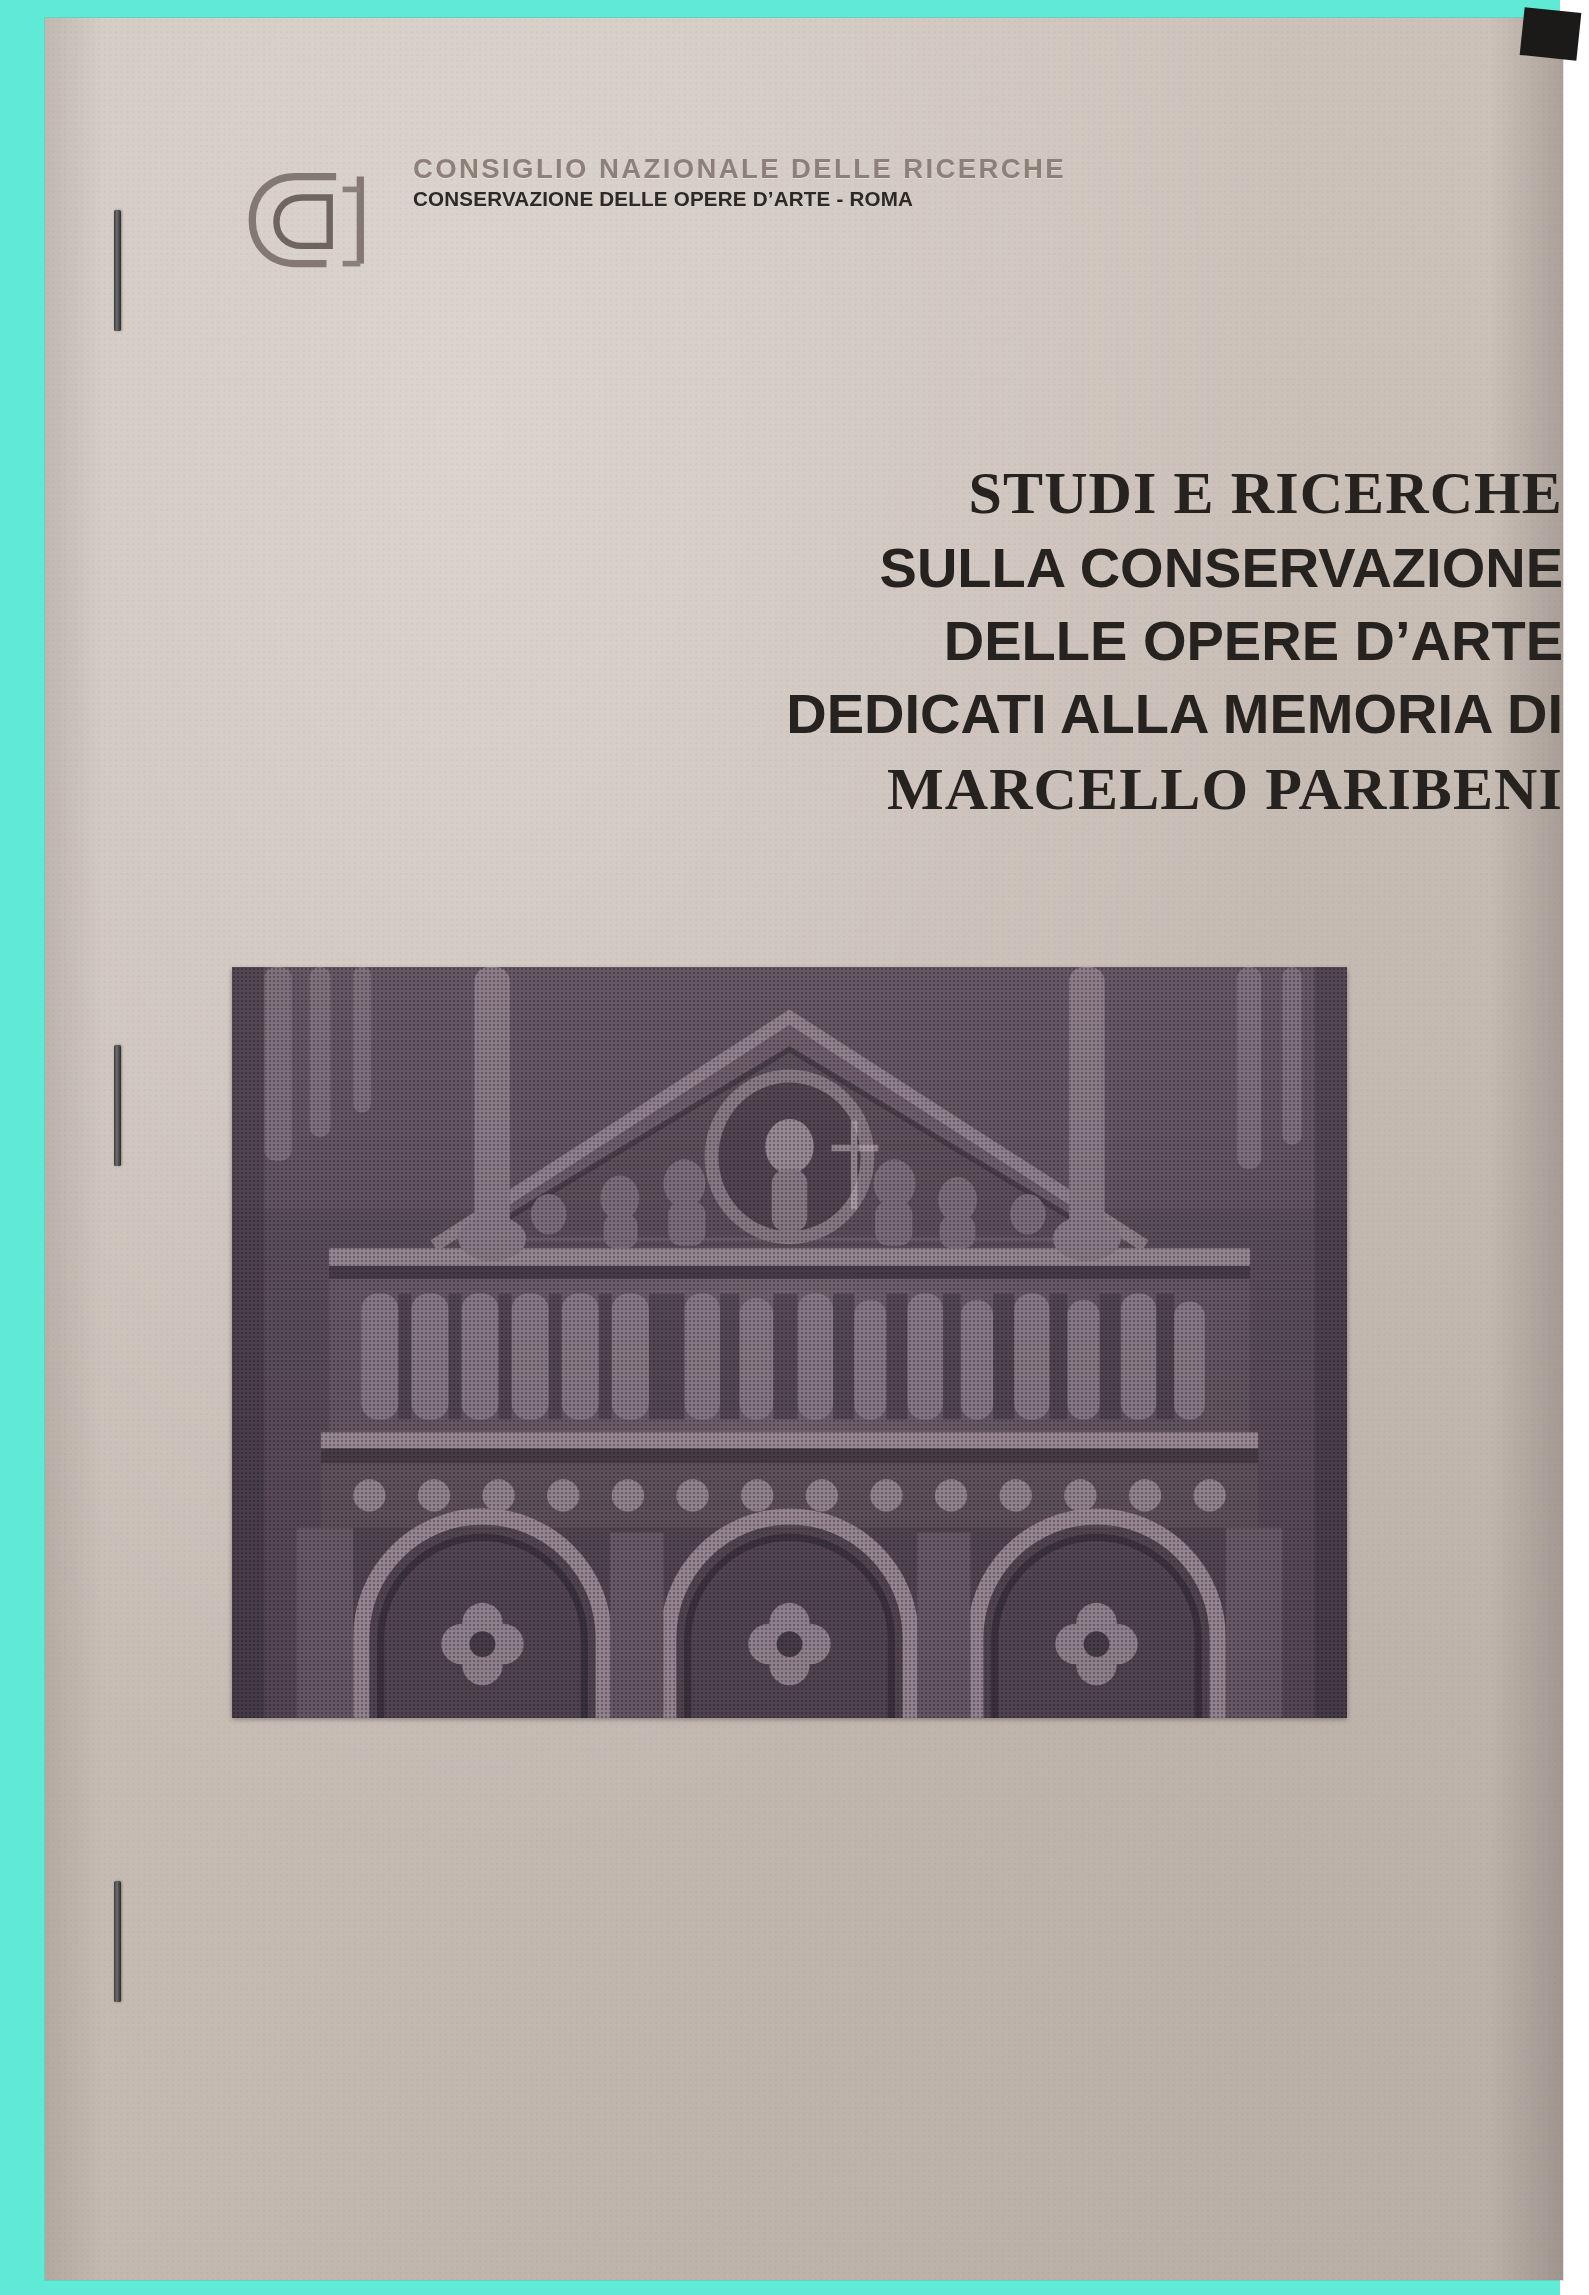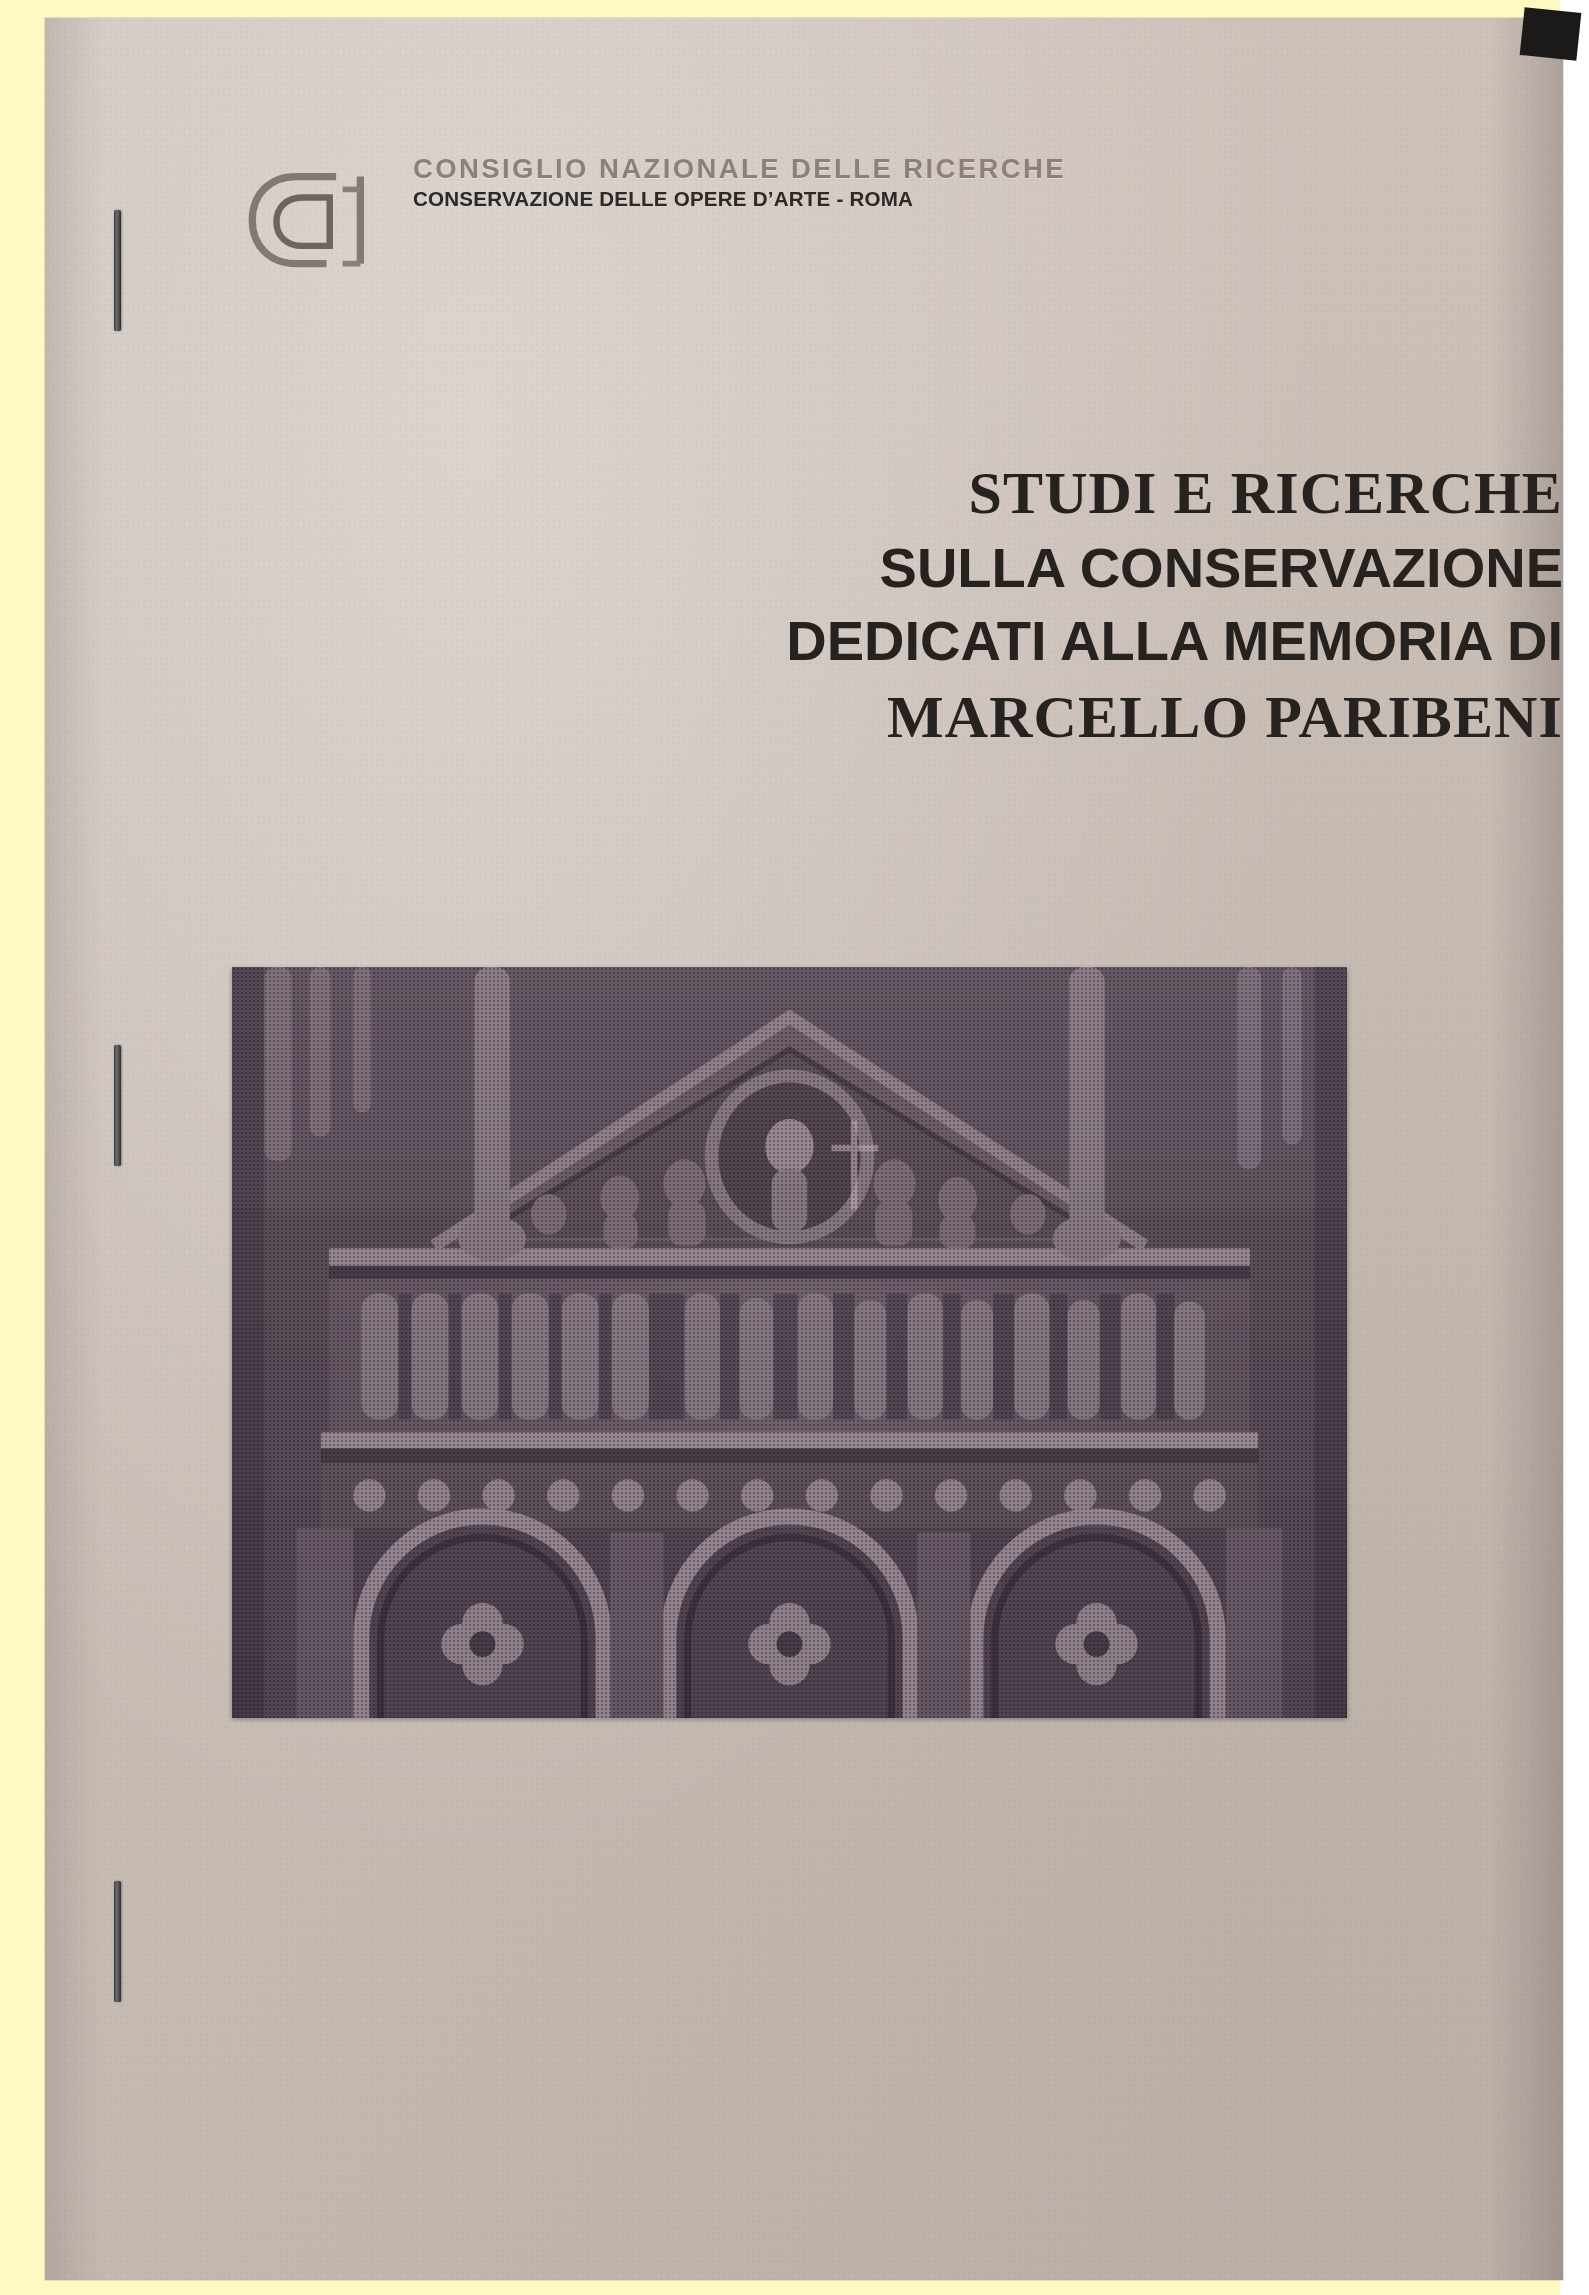--- a/index.html
+++ b/index.html
@@ -13,21 +13,21 @@
     overflow: hidden;
     font-family: "Liberation Sans", sans-serif;
   }
 
   
   .scan {
     position: absolute;
     left: 0; top: 0;
     width: 1560px;
     height: 2295px;
-    background: #fef9c3;
+    background: #5eead4;
   }
 
   
   .paper {
     position: absolute;
     left: 45px;
     top: 18px;
     width: 1518px;
     height: 2262px;
     background:
@@ -232,20 +232,21 @@
 
       <div class="header-text">
         <div class="org-name">CONSIGLIO NAZIONALE DELLE RICERCHE</div>
         <div class="org-sub" style="margin-top:1.6px;">CONSERVAZIONE DELLE OPERE D’ARTE - ROMA</div>
       </div>
     </div>
 
     <div class="title">
       <div class="line">STUDI E RICERCHE</div>
       <div class="line sans">SULLA CONSERVAZIONE</div>
+      <div class="line sans">DELLE OPERE D’ARTE</div>
       <div class="line sans">DEDICATI ALLA MEMORIA DI</div>
       <div class="line">MARCELLO PARIBENI</div>
     </div>
 
     <div class="photo-wrap">
       <div class="photo">
         <svg viewBox="0 0 1380 930" preserveAspectRatio="none" xmlns="http://www.w3.org/2000/svg">
           <defs>
             <linearGradient id="stoneA" x1="0" y1="0" x2="0" y2="1">
               <stop offset="0%" stop-color="#7b6d78"></stop>

